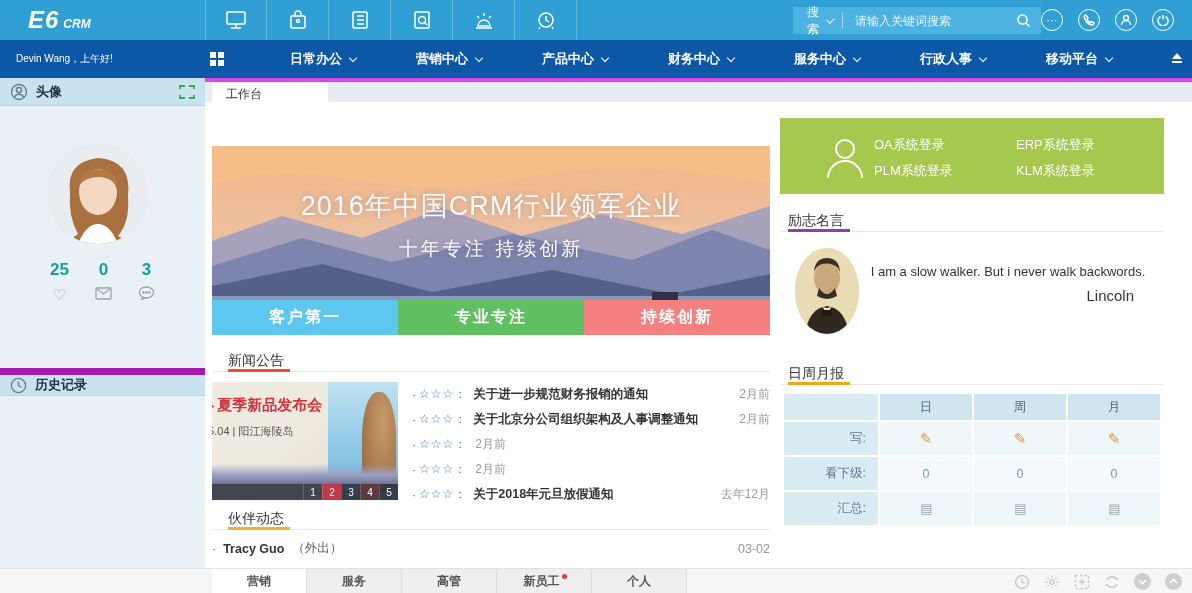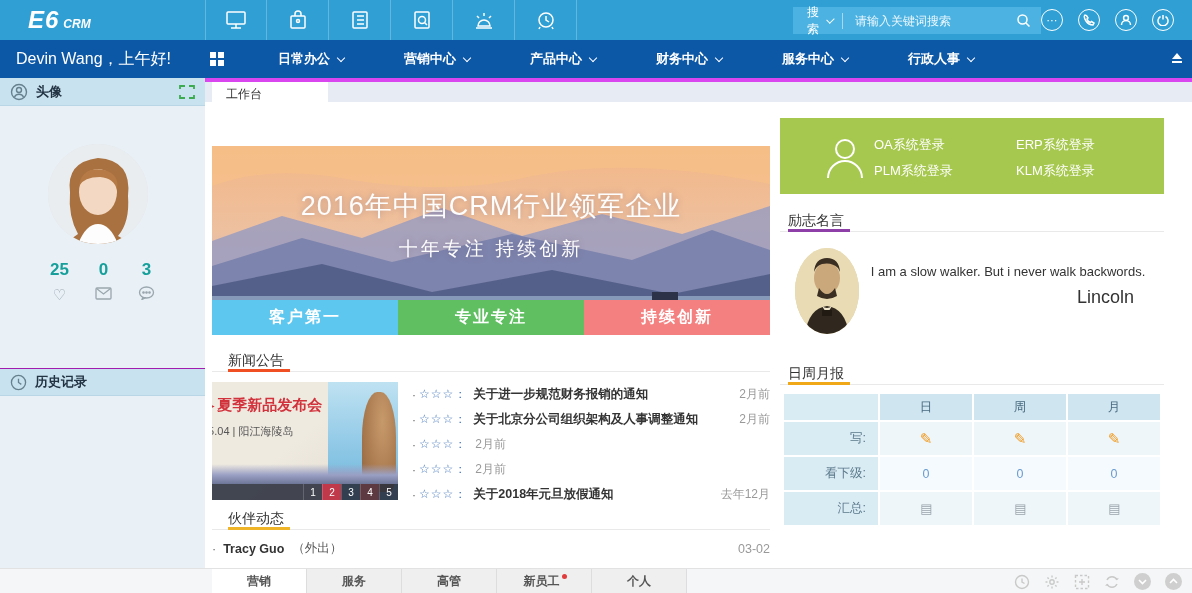--- a/index.html
+++ b/index.html
@@ -21,24 +21,24 @@
   .search-divider { width:1px; height:16px; background:rgba(255,255,255,0.5); }
   .search-input { flex:1; background:transparent; border:none; outline:none; color:#fff; font-size:12px; padding:0 6px 0 12px; font-family:inherit; }
   .search-input::placeholder { color:#eaf7ff; opacity:1; }
   .search-mag { padding-right:10px; cursor:pointer; display:flex; }
   .round-ics { position:absolute; right:18px; top:9px; display:flex; gap:15px; }
   .ric { width:22px; height:22px; border:1.5px solid #fff; border-radius:50%; display:flex; align-items:center; justify-content:center; color:#fff; cursor:pointer; font-size:11px; }
   .ric svg { stroke:#fff; fill:none; stroke-width:1.5; }
 
   
   .navbar { position:absolute; left:0; top:40px; width:1192px; height:38px; background:#0c57a6; display:flex; align-items:center; color:#fff; }
-  .greeting { margin-left:16px; font-size:16px; white-space:nowrap; }
+  .greeting { margin-left:16px; font-size:10px; white-space:nowrap; }
   .nav-grid { position:absolute; left:210px; top:12px; width:14px; height:14px; display:grid; grid-template-columns:6px 6px; grid-gap:2px; cursor:pointer; }
   .nav-grid span { width:6px; height:6px; background:#fff; display:block; }
-  .nav-items { position:absolute; left:248px; top:0; height:38px; display:flex;text-align:center; }
+  .nav-items { position:absolute; left:260px; top:0; height:38px; display:flex;text-align:center; }
   .nav-item { display:flex; align-items:center; gap:8px; padding:0 30px; font-size:13px; font-weight:bold; cursor:pointer; white-space:nowrap; }
   .nav-item .chev { width:6px; height:6px; margin-top:-2px; }
   .nav-eject { position:absolute; right:8px; top:11px; cursor:pointer; }
   .nav-eject svg { fill:#fff; stroke:none; }
 
   
   .sidebar { position:absolute; left:0; top:78px; width:205px; height:490px; background:#e9f1f7; }
   .side-header { height:28px; background:#c9e2ef; display:flex; align-items:center; padding:0 10px; gap:8px; color:#234; font-weight:bold; font-size:13px; border-bottom:1px solid #b9d6e6; }
   .side-header svg { stroke:#67808f; fill:none; stroke-width:1.4; }
   .expand-ic { margin-left:auto; cursor:pointer; display:flex; }
@@ -102,21 +102,21 @@
   .bic svg { stroke:#c9c9c9; fill:none; stroke-width:1.4; }
   .bic.filled svg { fill:#cfcfcf; stroke:none; }
 
   
   .login-box { position:absolute; left:780px; top:118px; width:384px; height:76px; background:#a6c84e; color:#fff; }
   .login-person { position:absolute; left:42px; top:16px; }
   .login-person svg { stroke:#fff; fill:none; stroke-width:2; }
   .login-link { position:absolute; font-size:13px; cursor:pointer; white-space:nowrap; }
   .quote-portrait { position:absolute; left:795px; top:248px; width:64px; height:86px; border-radius:50%; overflow:hidden; background:radial-gradient(ellipse at 50% 35%,#f0e5c2 0%,#e3d3a6 55%,#cdb98a 100%); }
   .quote-text { position:absolute; left:868px; top:264px; width:280px; font-size:13px; color:#333; text-align:center; }
-  .quote-author { position:absolute; left:868px; top:287px; width:266px; font-size:18px; color:#333; text-align:right; }
+  .quote-author { position:absolute; left:868px; top:287px; width:266px; font-size:15px; color:#333; text-align:right; }
 
   .report-table { position:absolute; left:782px; top:392px; width:380px; border-collapse:separate; border-spacing:2px; }
   .report-table td { text-align:center; font-size:12.5px; }
   .rt-head td { background:#cfe5f0; color:#4a6b80; height:26px; }
   .rt-row td { height:33px; }
   .rt-label { background:#d9ebf3 !important; color:#5b7a8c; text-align:right !important; padding-right:12px; width:94px; }
   .rt-cell { background:#eef6fa; }
   .rt-row:nth-child(odd) .rt-cell { background:#f4fafd; }
   .pencil { color:#f09a1e; font-size:15px; cursor:pointer; }
   .zero-dark { color:#555; }
@@ -240,20 +240,24 @@
         <span class="chev"></span>
       </div>
     <div class="nav-item">
         <span>服务中心</span>
         <span class="chev"></span>
       </div>
     <div class="nav-item">
         <span>行政人事</span>
         <span class="chev"></span>
       </div>
+    <div class="nav-item">
+        <span>移动平台</span>
+        <span class="chev"></span>
+      </div>
   </div>
   <div class="nav-eject"><svg width="14" height="14" viewBox="0 0 14 14">
         <polygon points="7,2 12,8 2,8"></polygon>
         <rect x="2" y="10" width="10" height="2"></rect>
       </svg></div>
 </div>
 
 <div class="sidebar">
   <div class="side-header">
     <svg width="18" height="18" viewBox="0 0 18 18">
@@ -297,21 +301,21 @@
       <div class="ic"><svg width="17" height="14" viewBox="0 0 17 14">
             <ellipse cx="8.5" cy="6.5" rx="7" ry="5.5"></ellipse>
             <path d="M5 11 L4 13.5 L8 11.5"></path>
             <circle cx="5.5" cy="6.5" r="0.7" fill="#9aa6ad"></circle>
             <circle cx="8.5" cy="6.5" r="0.7" fill="#9aa6ad"></circle>
             <circle cx="11.5" cy="6.5" r="0.7" fill="#9aa6ad"></circle>
           </svg></div>
     </div>
   </div>
   <div class="history-bar">
-    <div class="side-header" style="border-top:1px solid #a21caf;">
+    <div class="side-header" style="border-top:7px solid #a21caf;">
       <svg width="17" height="17" viewBox="0 0 18 18">
           <circle cx="9" cy="9" r="7.5"></circle>
           <path d="M9 5 v4 l3 2"></path>
         </svg>
       <span>历史记录</span>
     </div>
   </div>
 </div>
 
 <div class="tabstrip">

